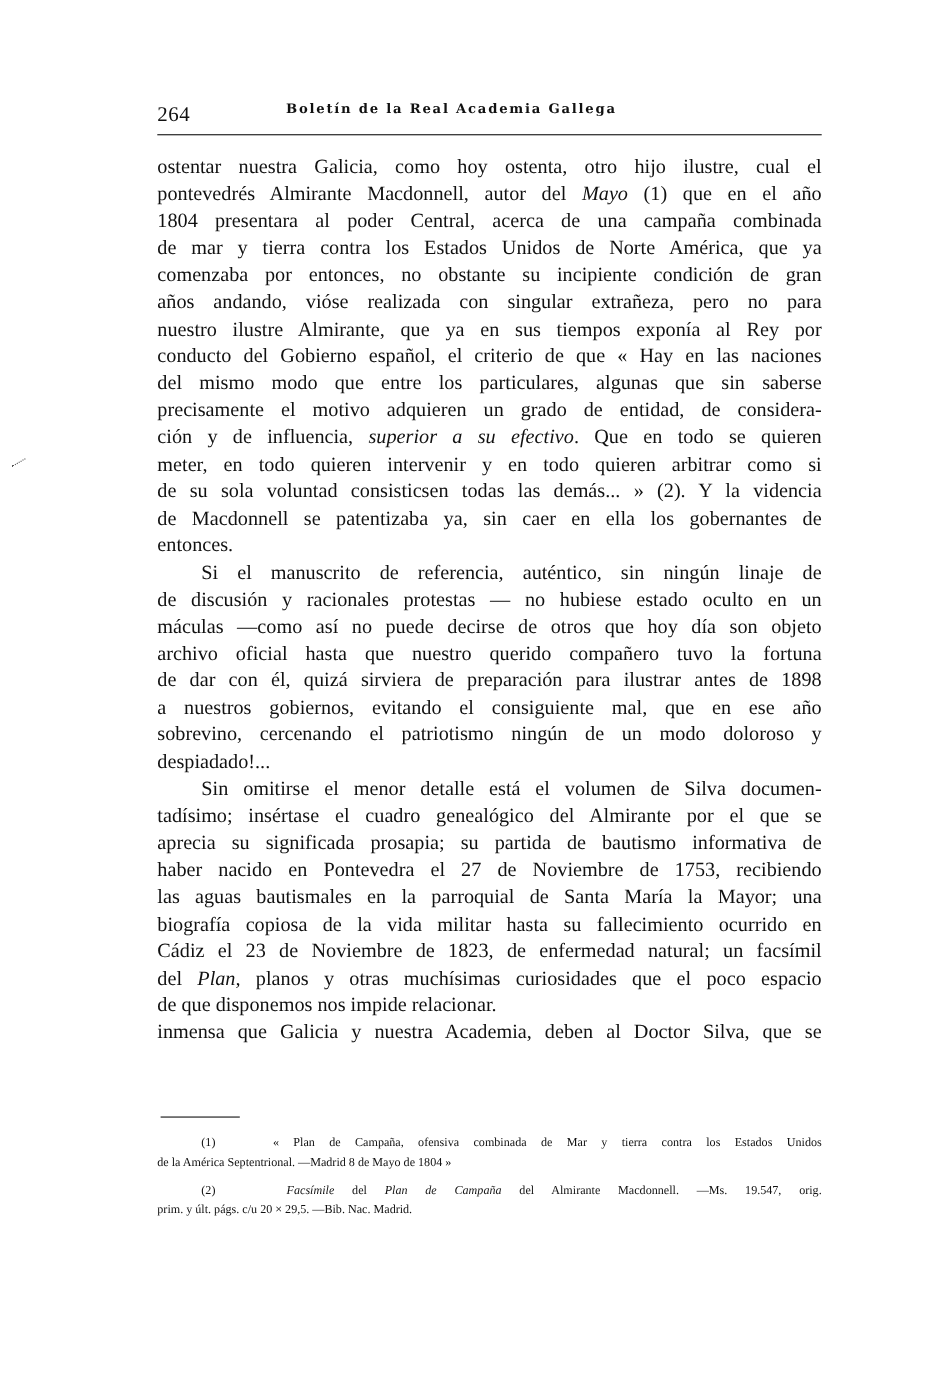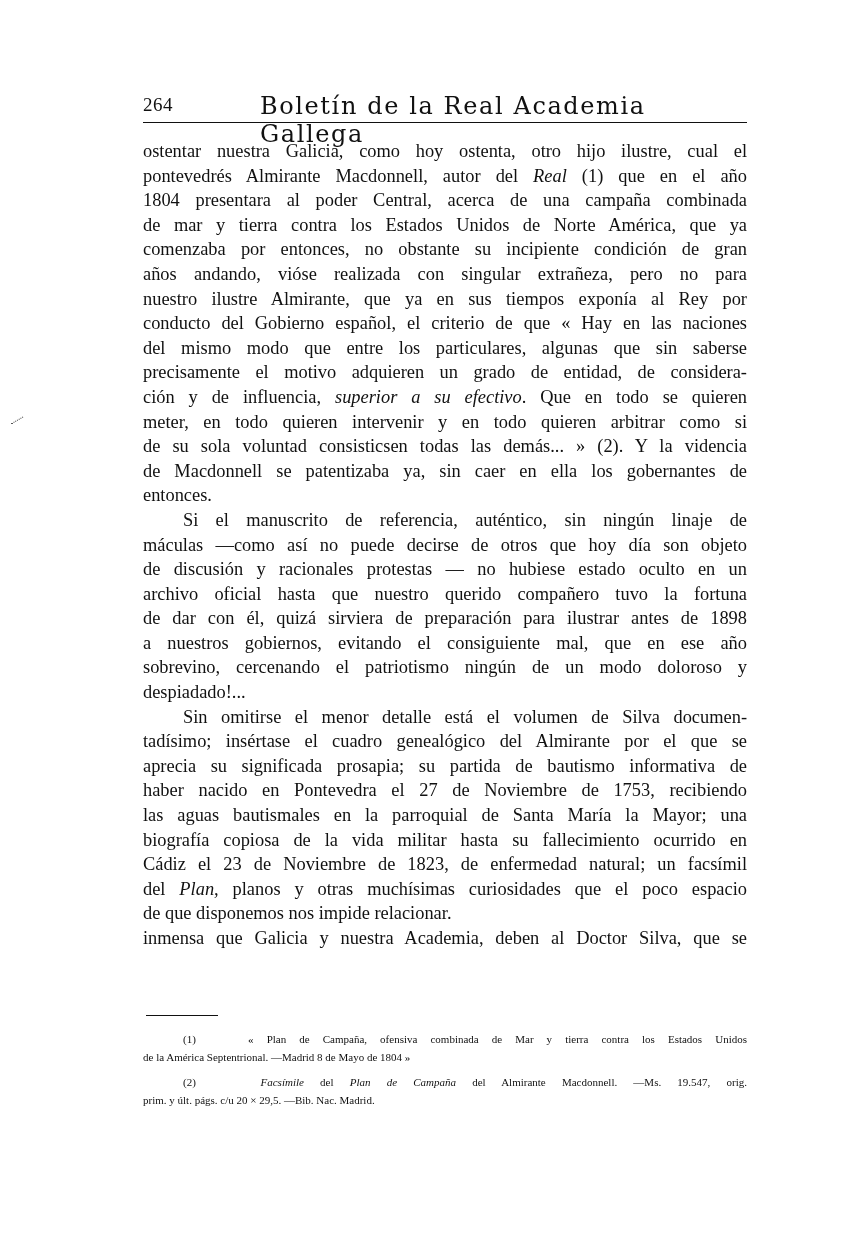--- a/index.html
+++ b/index.html
@@ -1,22 +1,22 @@
 <!DOCTYPE html>
 <html><head>
 <meta charset="utf-8">
 <style>
   html, body { margin: 0; padding: 0; background: #ffffff; }
   body { width: 850px; height: 1249px; position: relative; overflow: hidden;
          font-family: "Liberation Serif", "DejaVu Serif", serif; color: #111; }
   .page { position: absolute; left: 0; top: 0; width: 850px; height: 1101px; }
   .header { position: absolute; left: 143px; top: 92px; width: 600px; height: 28px; }
   .page-number { position: absolute; left: 0; top: 2px; font-size: 19px; letter-spacing: 0.5px; }
-  .running-title { position: absolute; left: 117px; top: 0px; font-size: 24px;
-                   letter-spacing: 1.6px; font-family: "DejaVu Serif", serif; font-weight: normal; }
+  .running-title { position: absolute; left: 117px; top: 0px; font-size: 12px;
+                   letter-spacing: 1.6px; font-family: "DejaVu Serif", serif; font-weight: bold; }
   .header-rule { position: absolute; left: 143px; top: 122px; width: 604px; height: 0;
                  border-top: 1.5px solid #111; }
   .body-text { position: absolute; left: 143px; top: 139px; width: 604px;
                font-size: 18.4px; line-height: 24.6px; text-align: justify; font-family: Liberation Serif, serif; }
   .line { display: block; height: 24.6px; white-space: nowrap; text-align-last: justify; text-align: justify; }
   .line.last { text-align-last: left; }
   .line.indent { padding-left: 40px; }
   em { font-style: italic; }
   .fn-rule { position: absolute; left: 146px; top: 1015px; width: 72px; height: 0;
              border-top: 1.5px solid #111; }
@@ -37,37 +37,37 @@
   <div class="header">
     <span class="page-number">264</span>
     <span class="running-title">Boletín de la Real Academia Gallega</span>
   </div>
   <div class="header-rule"></div>
 
   <div class="stray-mark"></div>
 
   <div class="body-text">
     <span class="line">ostentar nuestra Galicia, como hoy ostenta, otro hijo ilustre, cual el</span>
-    <span class="line"><span>pontevedrés Almirante Macdonnell, autor del </span><em>Real</em><span> (1) que en el año</span></span>
+    <span class="line"><span>pontevedrés Almirante Macdonnell, autor del </span><em>Mayo</em><span> (1) que en el año</span></span>
     <span class="line">1804 presentara al poder Central, acerca de una campaña combinada</span>
     <span class="line">de mar y tierra contra los Estados Unidos de Norte América, que ya</span>
     <span class="line">comenzaba por entonces, no obstante su incipiente condición de gran</span>
     <span class="line">años andando, vióse realizada con singular extrañeza, pero no para</span>
     <span class="line">nuestro ilustre Almirante, que ya en sus tiempos exponía al Rey por</span>
     <span class="line">conducto del Gobierno español, el criterio de que « Hay en las naciones</span>
     <span class="line">del mismo modo que entre los particulares, algunas que sin saberse</span>
     <span class="line">precisamente el motivo adquieren un grado de entidad, de considera-</span>
     <span class="line"><span>ción y de influencia, </span><em>superior a su efectivo</em><span>. Que en todo se quieren</span></span>
     <span class="line">meter, en todo quieren intervenir y en todo quieren arbitrar como si</span>
     <span class="line">de su sola voluntad consisticsen todas las demás... » (2). Y la videncia</span>
     <span class="line">de Macdonnell se patentizaba ya, sin caer en ella los gobernantes de</span>
     <span class="line last">entonces.</span>
     <span class="line indent">Si el manuscrito de referencia, auténtico, sin ningún linaje de</span>
+    <span class="line">de discusión y racionales protestas — no hubiese estado oculto en un</span>
     <span class="line">máculas —como así no puede decirse de otros que hoy día son objeto</span>
-    <span class="line">de discusión y racionales protestas — no hubiese estado oculto en un</span>
     <span class="line">archivo oficial hasta que nuestro querido compañero tuvo la fortuna</span>
     <span class="line">de dar con él, quizá sirviera de preparación para ilustrar antes de 1898</span>
     <span class="line">a nuestros gobiernos, evitando el consiguiente mal, que en ese año</span>
     <span class="line">sobrevino, cercenando el patriotismo ningún de un modo doloroso y</span>
     <span class="line last">despiadado!...</span>
     <span class="line indent">Sin omitirse el menor detalle está el volumen de Silva documen-</span>
     <span class="line">tadísimo; insértase el cuadro genealógico del Almirante por el que se</span>
     <span class="line">aprecia su significada prosapia; su partida de bautismo informativa de</span>
     <span class="line">haber nacido en Pontevedra el 27 de Noviembre de 1753, recibiendo</span>
     <span class="line">las aguas bautismales en la parroquial de Santa María la Mayor; una</span>

